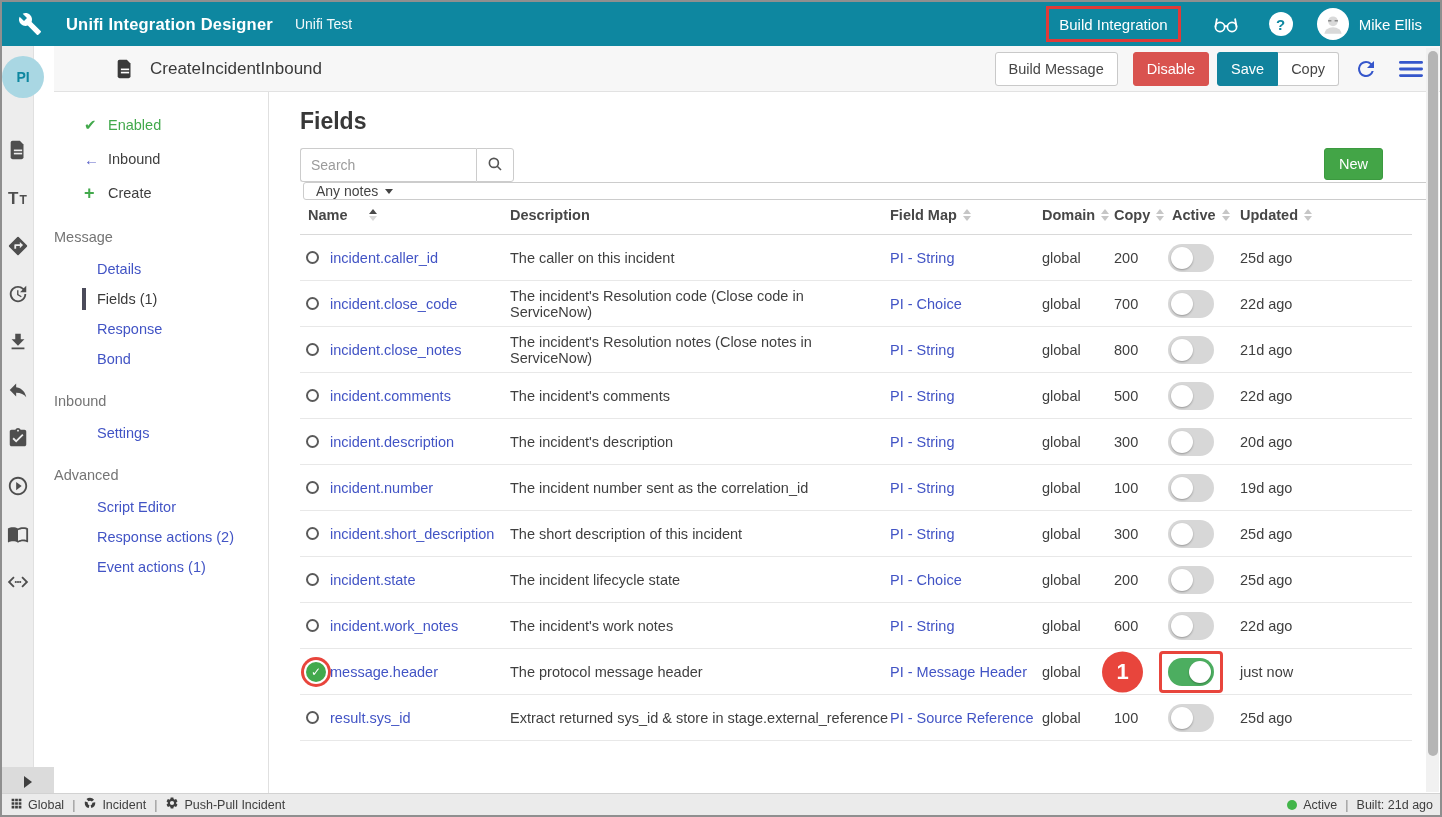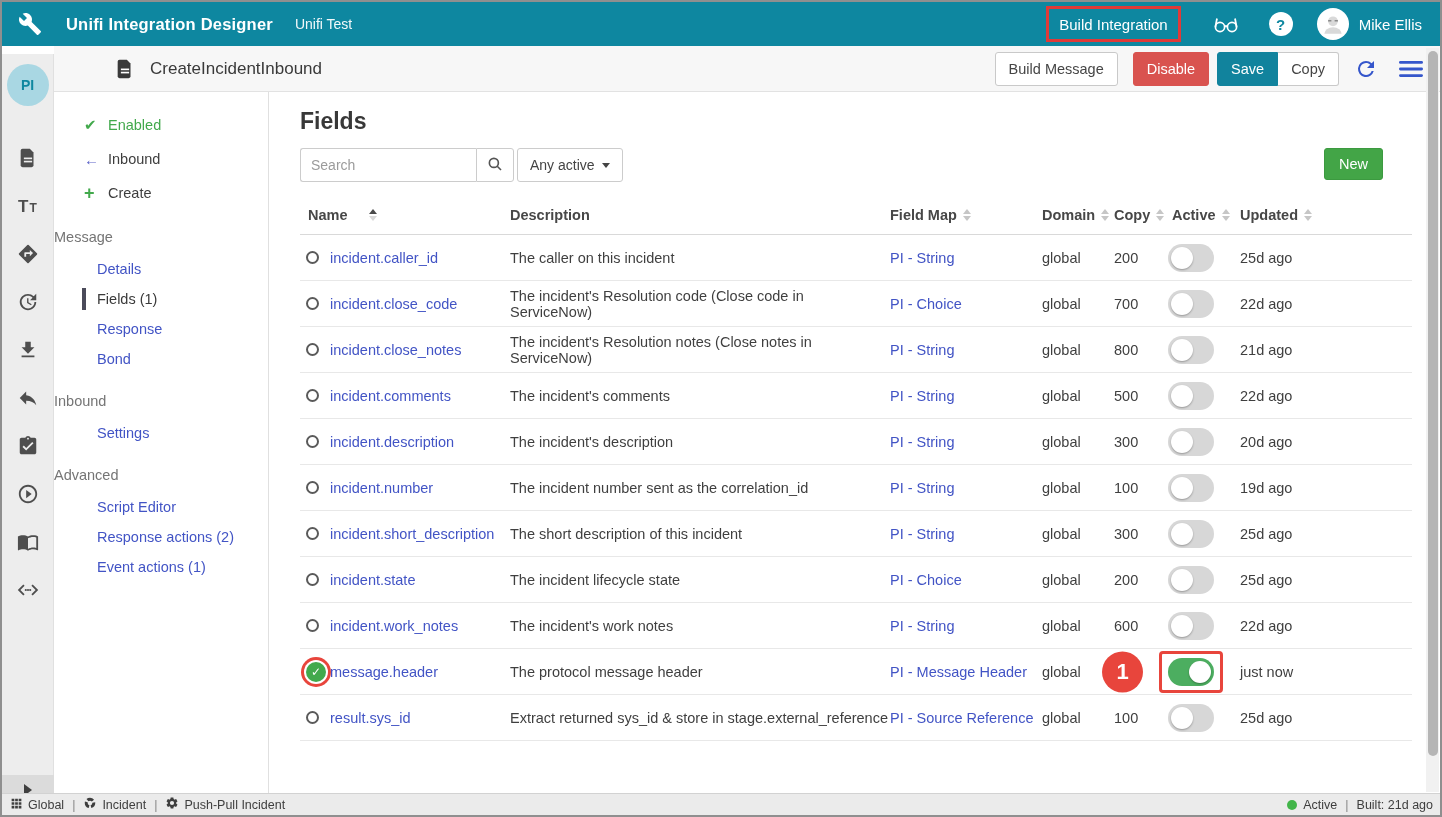--- a/index.html
+++ b/index.html
@@ -28,21 +28,21 @@
   .btn.red { background:#d9534f; border-color:#d9534f; color:#fff; }
   .btn.teal { background:#11839d; border-color:#11839d; color:#fff; }
   .btn-group { display:flex; }
   .btn-group .btn { border-radius:0; }
   .btn-group .btn:first-child { border-top-left-radius:3px; border-bottom-left-radius:3px; }
   .btn-group .btn:last-child { border-top-right-radius:3px; border-bottom-right-radius:3px; border-left:0; }
   .gap8 { width:8px; } .gap15 { width:15px; }
   .icon-btn { background:none; border:none; cursor:pointer; display:flex; align-items:center; }
 
   
-  .rail { position:absolute; left:0; top:52px; width:52px; height:751px; background:#ededed; border-right:1px solid #e0e0e0; }
+  .rail { position:absolute; left:0; top:44px; width:32px; height:751px; background:#ededed; border-right:1px solid #e0e0e0; }
   .rail .pi-avatar { width:42px; height:42px; border-radius:50%; background:#a9d7e3; color:#0e87a0; font-weight:700; font-size:14px; display:flex; align-items:center; justify-content:center; margin:10px auto 0; cursor:pointer; }
   .rail .icons { margin-top:28px; }
   .rail .ric { height:48px; display:flex; align-items:center; justify-content:center; cursor:pointer; }
   .rail .collapse { position:absolute; left:0; bottom:0; width:52px; height:30px; background:#dbdbdb; display:flex; align-items:center; cursor:pointer; }
   .rail .collapse .tri { margin-left:22px; width:0; height:0; border-top:6px solid transparent; border-bottom:6px solid transparent; border-left:8px solid #3f3f3f; }
 
   
   .sidenav { position:absolute; left:52px; top:90px; width:215px; height:705px; background:#fff; border-right:1px solid #e0e0e0; padding-top:16px; font-size:14.5px; }
   .top-item { height:34px; display:flex; align-items:center; padding-left:30px; cursor:pointer; color:#3e3e3e; }
   .top-item .glyph { width:24px; font-size:15px; font-weight:700; }
@@ -52,21 +52,21 @@
   .top-item .glyph.plus { color:#42a94c; font-size:18px; }
   .nav-section { margin-top:10px; }
   .nav-sec-title { height:34px; display:flex; align-items:center; color:#757575; }
   .nav-link { height:30px; display:flex; align-items:center; padding-left:43px; color:#4254c5; cursor:pointer; }
   .nav-link.active { color:#3a3a3a; position:relative; }
   .nav-link.active::before { content:""; position:absolute; left:28px; top:4px; bottom:4px; width:4px; background:#4b4b5a; }
 
   
   .content { position:absolute; left:268px; top:90px; width:1160px; height:705px; background:#fff; }
   .page-title { margin:16px 0 0 30px; font-size:23px; color:#383838; }
-  .toolbar { position:relative; margin:13px 0 0 30px; height:34px; display:flex; }
+  .toolbar { position:relative; margin:13px 0 0 30px; height:34px; display:flex;flex-direction:column; }
   .search-group { display:flex; }
   .search-input { width:176px; height:34px; border:1px solid #ccc; border-right:0; border-radius:3px 0 0 3px; padding:0 10px; font-size:14px; font-family:inherit; color:#444; }
   .search-input::placeholder { color:#9b9b9b; }
   .search-btn { width:38px; height:34px; border:1px solid #ccc; background:#fff; border-radius:0 3px 3px 0; cursor:pointer; display:flex; align-items:center; justify-content:center; }
   .filter-btn { margin-left:3px; height:34px; border:1px solid #ccc; background:#fff; border-radius:3px; font-size:14px; color:#444; padding:0 12px; cursor:pointer; display:flex; align-items:center; font-family:inherit; }
   .caret-down { margin-left:7px; width:0; height:0; border-left:4.5px solid transparent; border-right:4.5px solid transparent; border-top:5px solid #444; }
   .new-btn { position:absolute; right:47px; top:0; height:32px; padding:0 14px; background:#43a547; border:1px solid #3c9a40; color:#fff; font-size:14.5px; border-radius:3px; cursor:pointer; font-family:inherit; }
 
   .table { margin:13px 0 0 30px; width:1112px; }
   .gridcols { display:grid; grid-template-columns:24px 184px 380px 152px 72px 52px 74px 1fr; align-items:center; }
@@ -299,21 +299,21 @@
       <span class="search-group">
         <input class="search-input" placeholder="Search" style="">
         <button class="search-btn">
           <span><svg width="18" height="18" viewBox="0 0 24 24" fill="none" stroke="#555" stroke-width="2.2">
                 <circle cx="10.5" cy="10.5" r="6"></circle>
                 <path d="M15 15l5 5"></path>
               </svg></span>
         </button>
       </span>
       <button class="filter-btn">
-        <span>Any active</span>
+        <span>Any notes</span>
         <span class="caret-down"></span>
       </button>
       <button class="new-btn">New</button>
     </div>
 
     <div class="table">
       <div class="thead gridcols">
         <div class="th th-name">
             <span>Name</span>
             <span class="sort asc">

